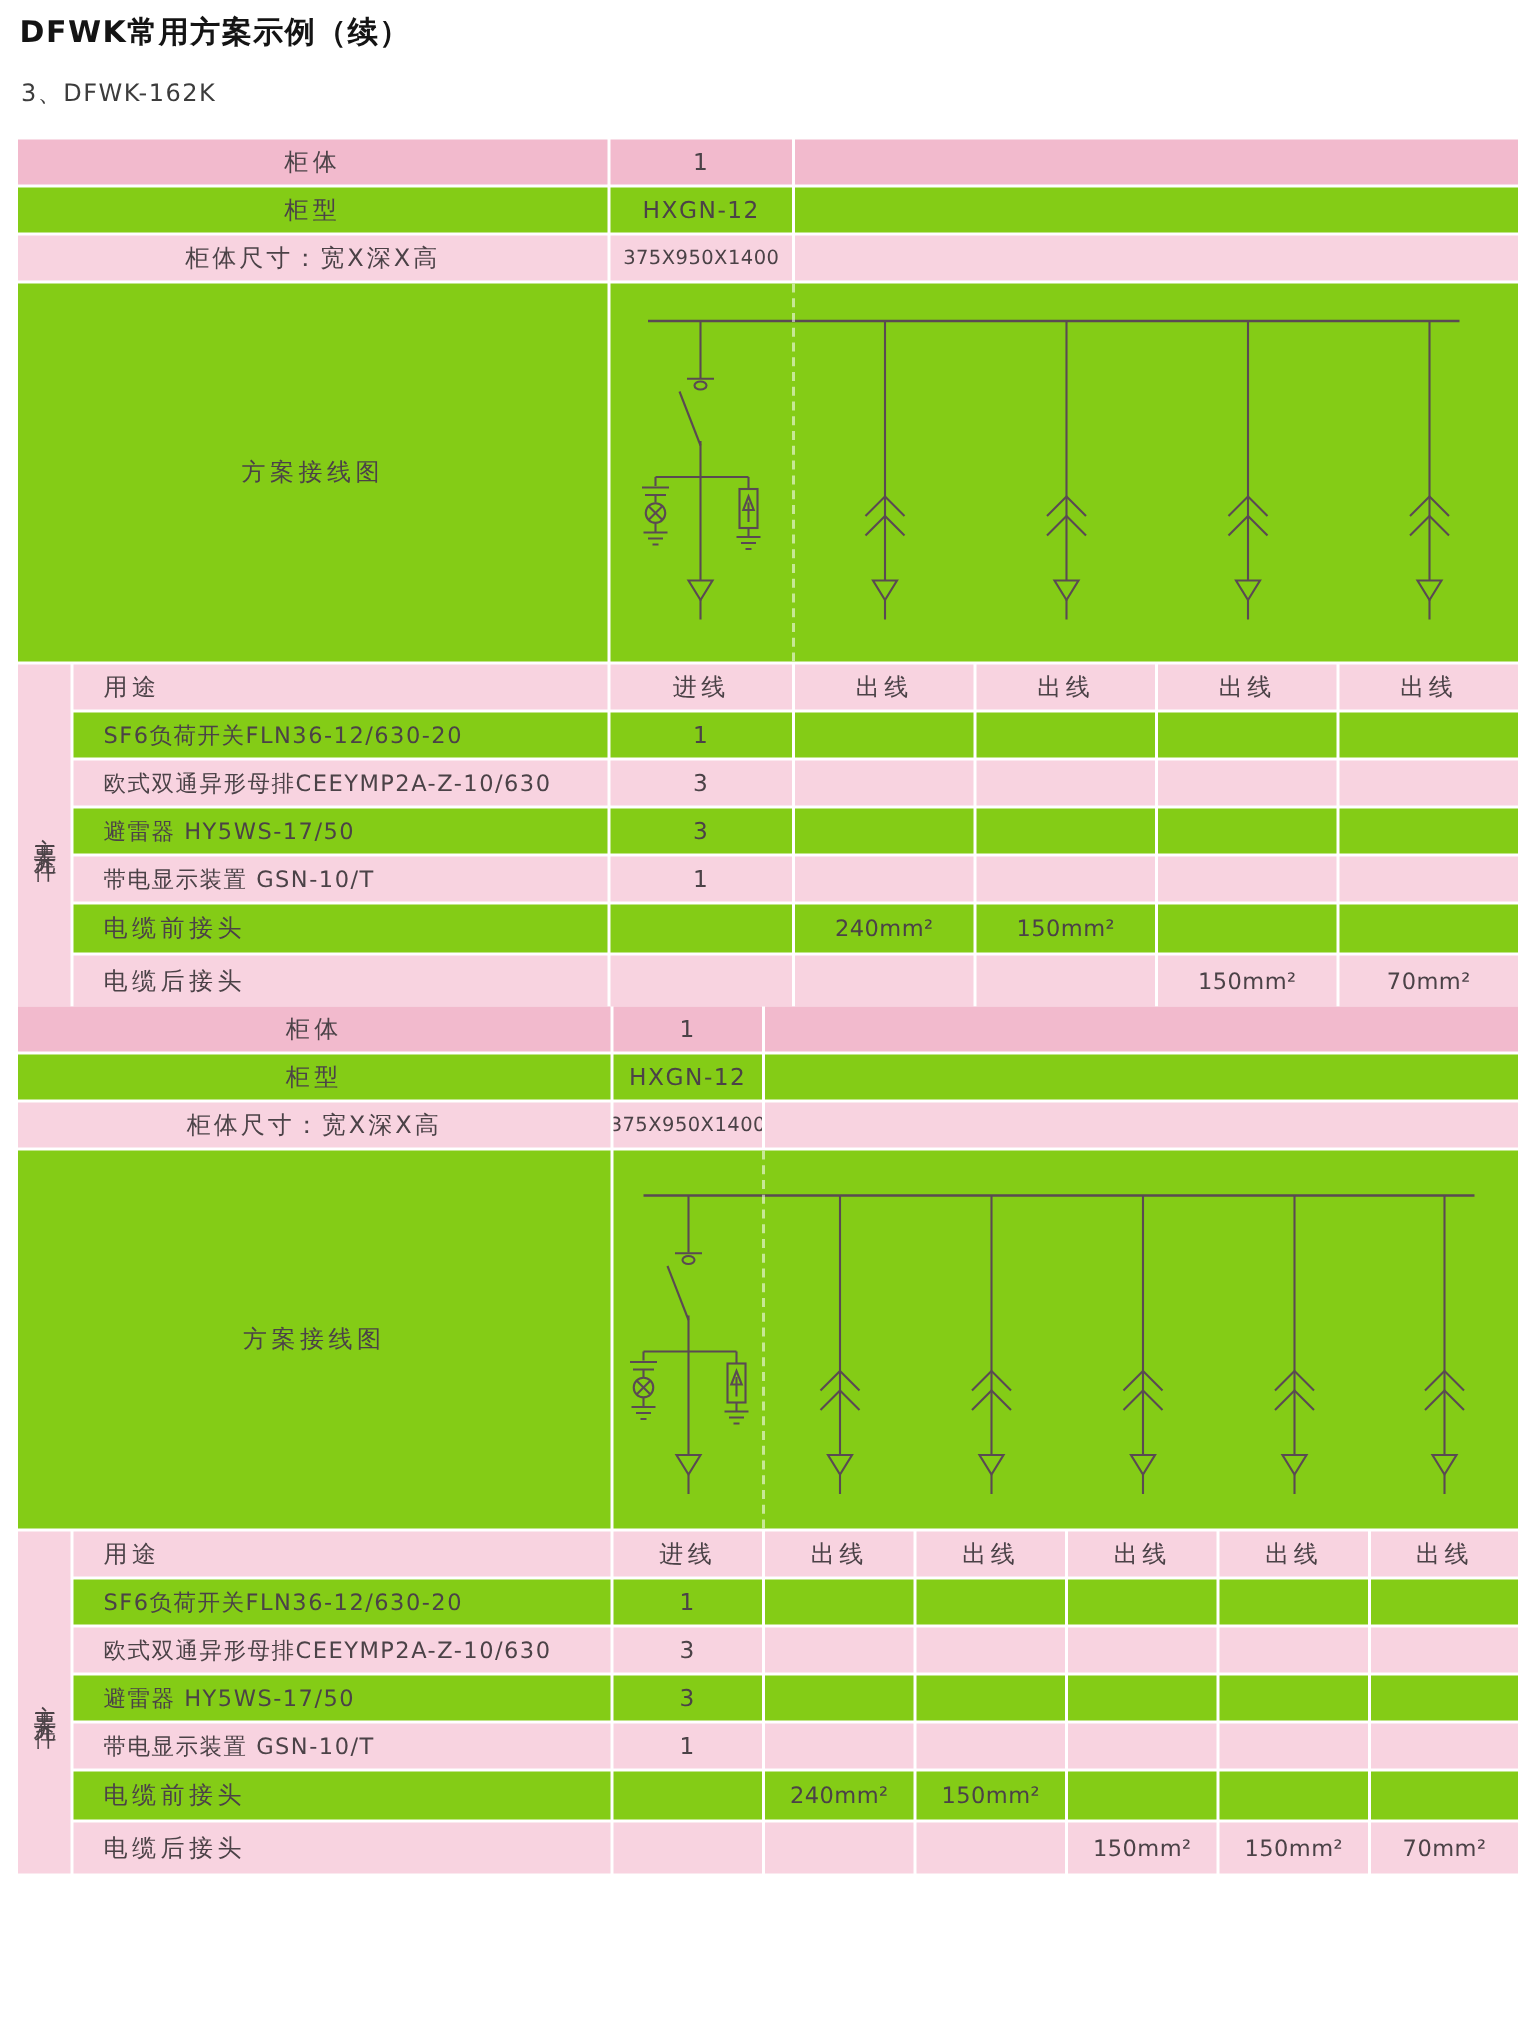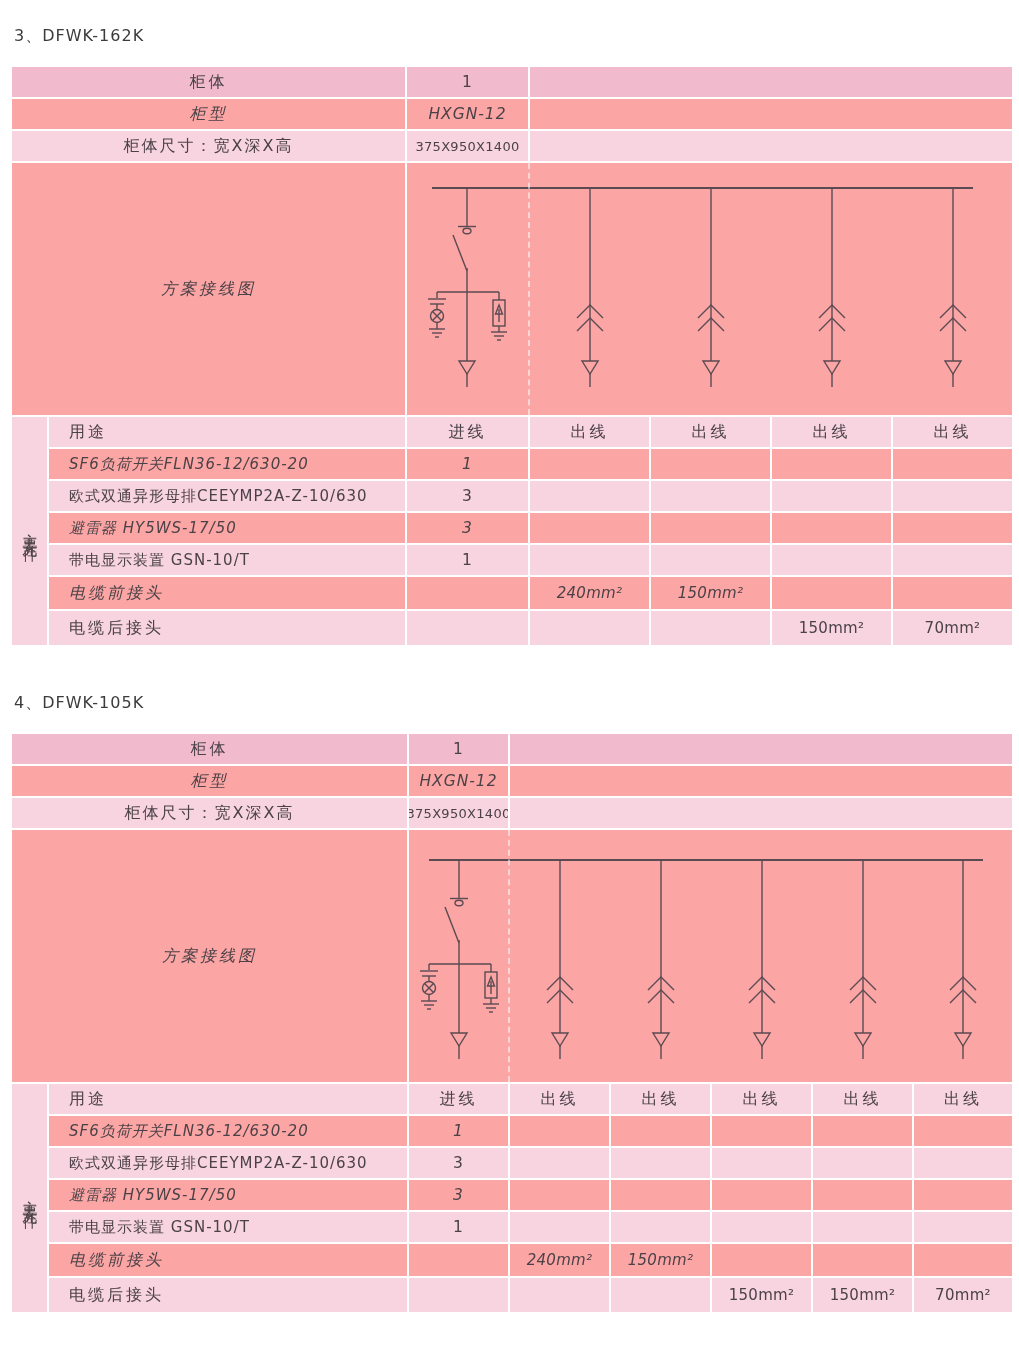--- a/index.html
+++ b/index.html
@@ -9,21 +9,21 @@
   .sec-h{margin:18px 0 20px 2px;font-size:16px;color:#3c3c3c;letter-spacing:1px;}
   .sec-h.second{margin-top:48px;}
   .tbl{display:grid;gap:2px;background:#ffffff;width:1000px;margin-left:0;border-radius:18px;}
   .t1{grid-template-columns:35px 356px 121px 119px 119px 119px 119px;
       grid-template-rows:30px 30px 30px 252px 30px 30px 30px 30px 30px 32px 34px;}
   .t2{grid-template-columns:35px 358px 99px 99px 99px 99px 99px 98px;
       grid-template-rows:30px 30px 30px 252px 30px 30px 30px 30px 30px 32px 34px;}
   .cell{display:flex;align-items:center;justify-content:center;overflow:hidden;}
   .left{justify-content:flex-start;padding-left:20px;}
   .rd{background:#f2bacd;}
-  .rl{background:#fca5a5;font-style:italic;}
+  .rl{background:#84cc16;}
   .rm{background:#f8d3e0;}
   .zh{font-size:16px;letter-spacing:3px;}
   .zh-s{font-size:15px;letter-spacing:1px;}
   .val{font-size:15.5px;letter-spacing:1px;color:#4b4247;}
   .dim{font-size:13px;letter-spacing:0.3px;}
   .mm{font-size:15px;letter-spacing:0.3px;}
   .side{writing-mode:vertical-rl;text-orientation:upright;letter-spacing:5px;font-size:15px;
         display:flex;align-items:center;justify-content:center;background:#f8d3e0;color:#4b4247;}
   .diagcell{position:relative;}
   .diagcell svg{position:absolute;left:0;top:0;}
@@ -68,20 +68,21 @@
       <line x1="27" y1="148" x2="37" y2="148"></line>
       <line x1="30" y1="152" x2="34" y2="152"></line>
       <polygon points="-8,173 8,173 0,186"></polygon>
       <line x1="0" y1="186" x2="0" y2="199"></line>
     </g>
   </defs>
 </svg>
 
 <div class="page">
 
+  <h1 class="pg-title">DFWK常用方案示例（续）</h1>
 
   <div class="sec-h">3、DFWK-162K</div>
 
   <div class="tbl t1">
     <div class="cell rd zh" style="grid-area:1/1/2/3">柜体</div>
     <div class="cell rd val" style="grid-area:1/3/2/4">1</div>
     <div class="cell rd" style="grid-area:1/4/2/8"></div>
 
     <div class="cell rl zh" style="grid-area:2/1/3/3">柜型</div>
     <div class="cell rl val" style="grid-area:2/3/3/4">HXGN-12</div>
@@ -148,21 +149,20 @@
     <div class="cell rl mm" style="grid-area:10/7/11/8"></div>
 
     <div class="cell rm zh left" style="grid-area:11/2/12/3">电缆后接头</div>
     <div class="cell rm mm" style="grid-area:11/3/12/4"></div>
     <div class="cell rm mm" style="grid-area:11/4/12/5"></div>
     <div class="cell rm mm" style="grid-area:11/5/12/6"></div>
     <div class="cell rm mm" style="grid-area:11/6/12/7">150mm²</div>
     <div class="cell rm mm" style="grid-area:11/7/12/8">70mm²</div>
   </div>
 
-  <div class="sec-h second">4、DFWK-105K</div>
 
   <div class="tbl t2">
     <div class="cell rd zh" style="grid-area:1/1/2/3">柜体</div>
     <div class="cell rd val" style="grid-area:1/3/2/4">1</div>
     <div class="cell rd" style="grid-area:1/4/2/9"></div>
 
     <div class="cell rl zh" style="grid-area:2/1/3/3">柜型</div>
     <div class="cell rl val" style="grid-area:2/3/3/4">HXGN-12</div>
     <div class="cell rl" style="grid-area:2/4/3/9"></div>
 

